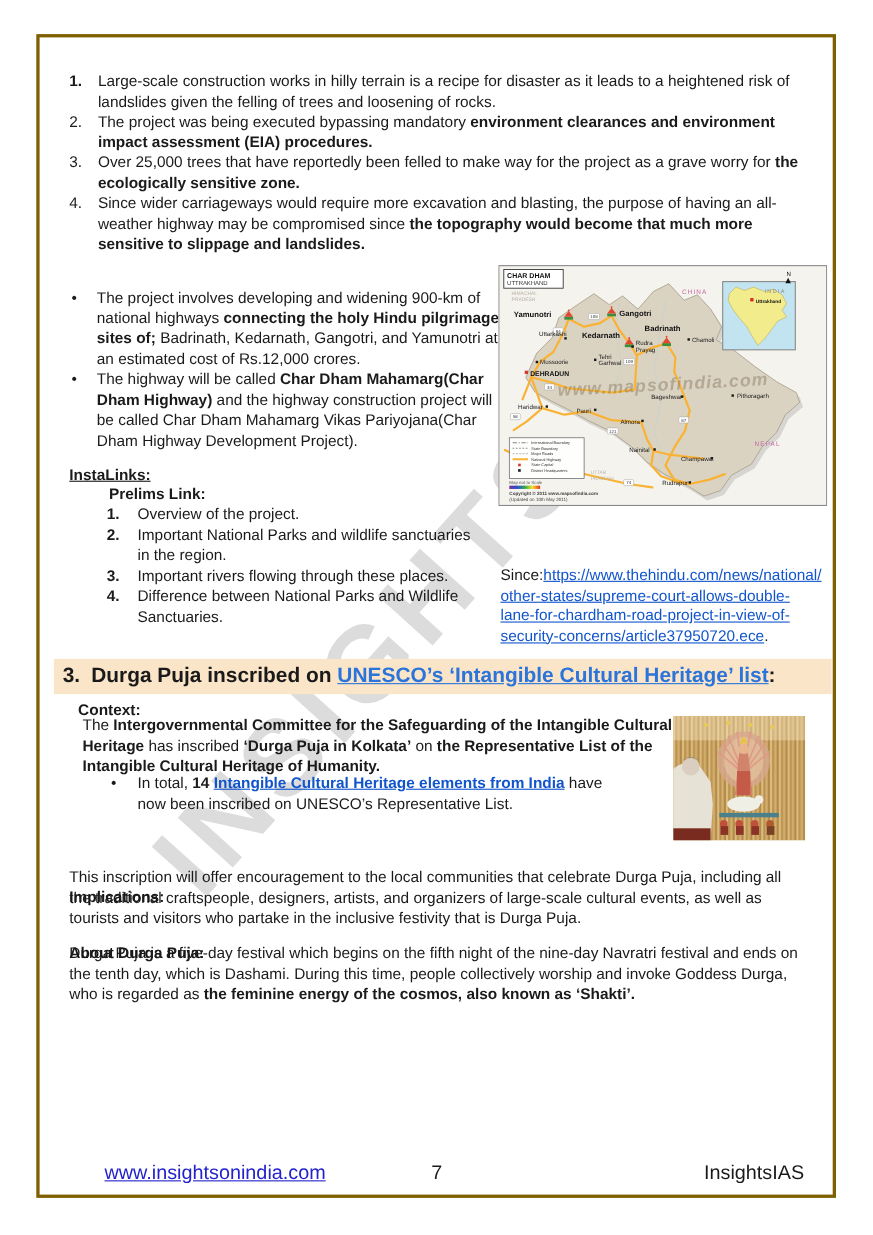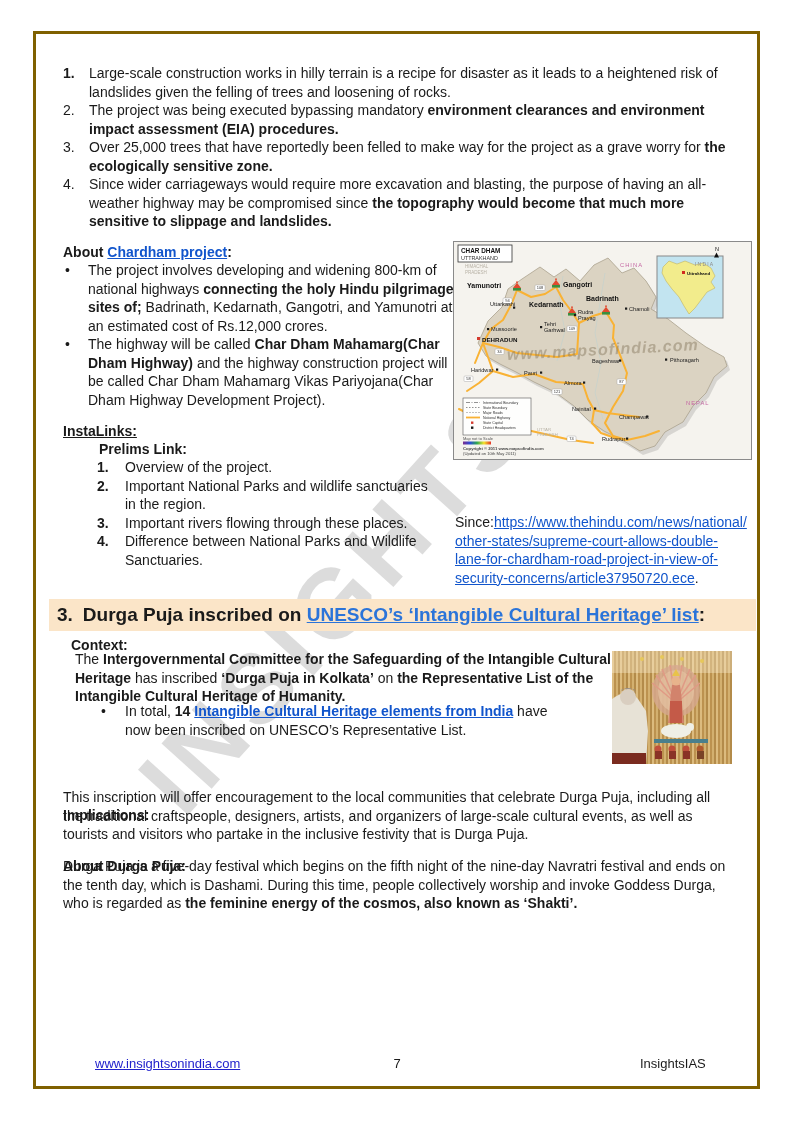--- a/index.html
+++ b/index.html
@@ -17,41 +17,40 @@
   .hlink{color:#2B74D9;margin-top:28px;}
   .lbl{font-weight:bold;}
   .lbl-u{font-weight:bold;text-decoration:underline;}
   .li{position:relative;padding-left:26px;}
   .li .mk{position:absolute;left:0;top:0;}
   .bullet-li{position:relative;padding-left:25px;}
   .bullet-li .mk{position:absolute;left:2px;top:0;}
   .h3bar{position:absolute;left:49px;top:599px;width:707px;height:32px;background:#FBE5C8;
          z-index:1;display:flex;align-items:center;font-size:19px;font-weight:bold;}
   .h3bar .num{padding:0 10px 0 8px;}
-  .footer-item{position:absolute;top:1056px;z-index:1;font-size:13px;}
+  .footer-item{position:absolute;top:1056px;z-index:1;font-size:18px;}
   .imgbox{position:absolute;z-index:2;}
   svg text{font-family:"Liberation Sans","DejaVu Sans",sans-serif;}
 </style>
 </head>
 <body>
 
 <div class="page">
   <div class="page-border"></div>
   <div class="wm">INSIGHTS</div>
 
   <div class="blk" style="left:63px;top:64px;width:667px;">
     <div class="li"><span class="mk"><span class="b">1.</span></span><span><span>Large-scale construction works in hilly terrain is a recipe for disaster as it leads to a heightened risk of landslides given the felling of trees and loosening of rocks.</span></span></div>
     <div class="li"><span class="mk"><span>2.</span></span><span><span>The project was being executed bypassing mandatory </span><span class="b">environment clearances and environment impact assessment (EIA) procedures.</span></span></div>
     <div class="li"><span class="mk"><span>3.</span></span><span><span>Over 25,000 trees that have reportedly been felled to make way for the project as a grave worry for </span><span class="b">the ecologically sensitive zone.</span></span></div>
     <div class="li"><span class="mk"><span>4.</span></span><span><span>Since wider carriageways would require more excavation and blasting, the purpose of having an all-weather highway may be compromised since </span><span class="b">the topography would become that much more sensitive to slippage and landslides.</span></span></div>
   </div>
 
-  <div class="blk" style="left:63px;top:243px;width:392px;"><span class="b">About </span><a class="b lnk" href="#">Chardham project</a><span class="b">:</span></div>
   <div class="blk" style="left:63px;top:261px;width:394px;">
-    <div class="bullet-li"><span class="mk">•</span><span><span>The project involves developing and widening 800-km of national highways </span><span class="b">connecting the holy Hindu pilgrimage sites of;</span><span> Badrinath, Kedarnath, Gangotri, and Yamunotri at an estimated cost of Rs.12,000 crores.</span></span></div>
+    <div class="bullet-li"><span class="mk">•</span><span><span>The project involves developing and widening 900-km of national highways </span><span class="b">connecting the holy Hindu pilgrimage sites of;</span><span> Badrinath, Kedarnath, Gangotri, and Yamunotri at an estimated cost of Rs.12,000 crores.</span></span></div>
     <div class="bullet-li"><span class="mk">•</span><span><span>The highway will be called </span><span class="b">Char Dham Mahamarg(Char Dham Highway)</span><span> and the highway construction project will be called Char Dham Mahamarg Vikas Pariyojana(Char Dham Highway Development Project).</span></span></div>
   </div>
 
   <div class="imgbox" style="left:453px;top:241px;width:299px;height:219px;">
     <svg width="299" height="219" viewBox="0 0 299 219">
       <defs>
         <linearGradient id="rb" x1="0" y1="0" x2="1" y2="0">
           <stop offset="0" stop-color="#7B2E8E"></stop>
             <stop offset="0.25" stop-color="#2C4BD8"></stop>
           <stop offset="0.5" stop-color="#2FA84F"></stop>

